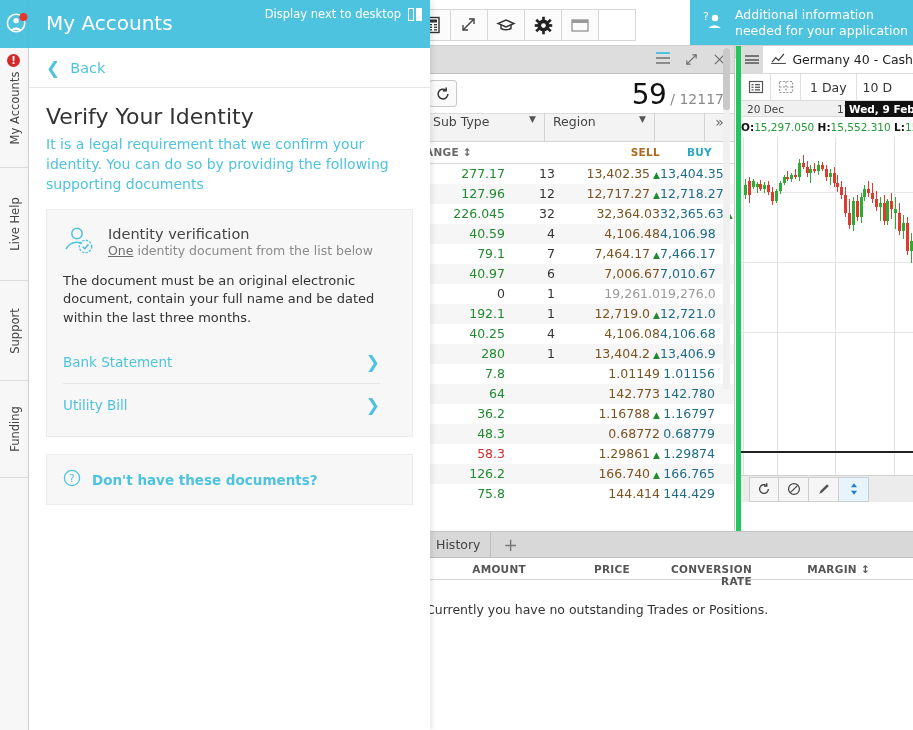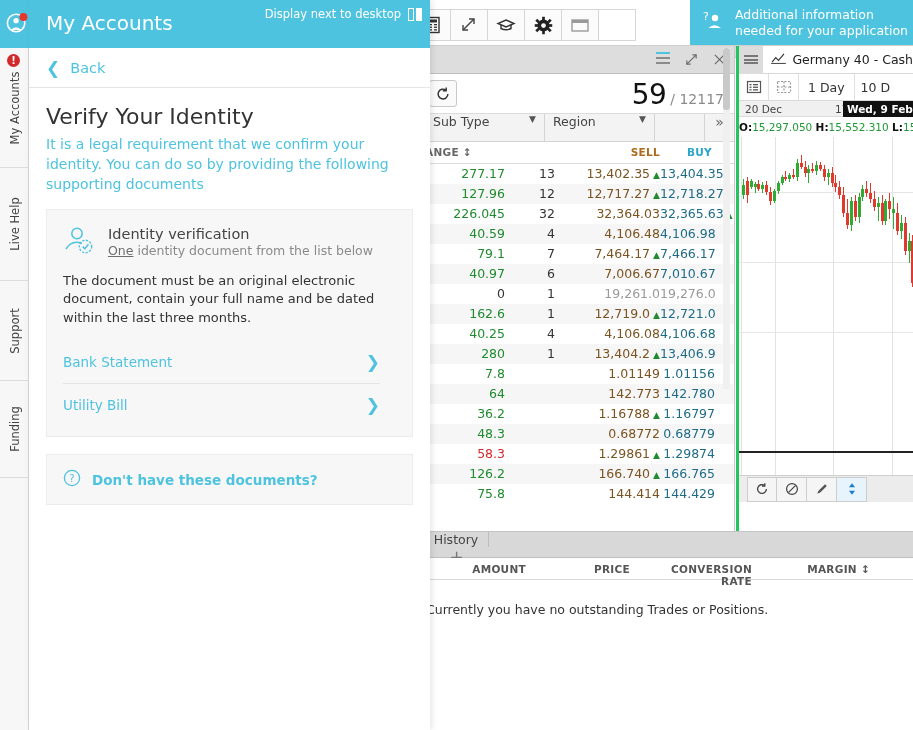--- a/index.html
+++ b/index.html
@@ -99,21 +99,21 @@
   
   .pp-band { position:absolute; left:0; top:0; width:425px; height:100%; background:#fff; }
   .pp-scrollbar {
     position:absolute; right:4px; top:2px; width:7px; height:341px; background:#f0f0f0;
   }
   .pp-scrollthumb { position:absolute; right:4px; top:2px; width:7px; height:62px; background:#c9c9c9; border-radius:3px;}
 
   
   .chart-panel {
     position:absolute; left:736px; top:46px; width:177px; height:485px; background:#ffffff;
-    border-left:3px solid #22c55e;
+    border-left:5px solid #22c55e;
   }
   .cp-head { height:28px; display:flex; align-items:center; border-bottom:1px solid #d9d9d9; background:#fff;}
   .cp-hamb { width:32px; height:28px; background:#dcdcdc; display:flex; align-items:center; justify-content:center;}
   .cp-hamb i { display:block; width:14px; height:2px; background:#777; margin:1.5px 0; }
   .cp-title { font-size:12.5px; color:#222; margin-left:8px; white-space:nowrap; display:flex; align-items:center; gap:6px;}
 
   .cp-tools { height:27px; display:flex; align-items:center; border-bottom:1px solid #d9d9d9; }
   .cp-tool { width:30px; height:27px; border-right:1px solid #e0e0e0; display:flex; align-items:center; justify-content:center; }
   .cp-interval { padding:0 9px; font-size:12.5px; color:#333; border-right:1px solid #e0e0e0; height:27px; display:flex; align-items:center;}
   .cp-interval2 { padding:0 6px; font-size:12.5px; color:#333; height:27px; display:flex; align-items:center; white-space:nowrap;}
@@ -141,21 +141,21 @@
   .cb-btn { width:30px; height:25px; border:1px solid #cdcdcd; border-left:none; background:#f5f5f5;
             display:flex; align-items:center; justify-content:center; }
   .cb-btn:first-child { border-left:1px solid #cdcdcd; margin-left:8px;}
   .cb-btn.active { background:#e8f4fb; }
 
   
   .bottom-panel {
     position:absolute; left:0; top:531px; width:913px; height:199px; background:#ffffff;
     border-top:1px solid #c4c4c4;
   }
-  .bp-tabs { height:26px; background:#d8d8d8; display:flex; align-items:center; border-bottom:1px solid #bfbfbf;flex-direction:column;}
+  .bp-tabs { height:26px; background:#d8d8d8; display:flex; align-items:center; border-bottom:1px solid #bfbfbf;}
   .bp-tab { font-size:12.5px; color:#444; padding:0 10px; height:26px; display:flex; align-items:center;
             border-right:1px solid #bdbdbd; }
   .bp-plus { font-size:17px; color:#777; padding:0 12px; height:26px; display:flex; align-items:center;}
   .bp-colhead { height:22px; background:#fff; border-bottom:1px solid #d8d8d8; position:relative;
                 font-size:10.5px; font-weight:bold; color:#555; letter-spacing:0.3px;}
   .bch { position:absolute; top:5px; text-align:right; }
   .bp-empty { padding:22px 0 0 426px; font-size:12.5px; color:#333; }
   .bp-vline { position:absolute; top:26px; bottom:0; width:1px; background:#dedede;}
 
   
@@ -374,21 +374,21 @@
           <span class="pr-sell">7,006.67</span>
           <span class="pr-buy">7,010.67</span>
         </div>
         <div class="prow">
           <span class="pr-change zero">0</span>
           <span class="pr-mid">1</span>
           <span class="pr-sell grey">19,261.0</span>
           <span class="pr-buy grey">19,276.0</span>
         </div>
         <div class="prow">
-          <span class="pr-change ">162.6</span>
+          <span class="pr-change ">192.1</span>
           <span class="pr-mid">1</span>
           <span class="pr-sell">12,719.0<span class="arrow-up">▲</span></span>
           <span class="pr-buy">12,721.0</span>
         </div>
         <div class="prow">
           <span class="pr-change ">40.25</span>
           <span class="pr-mid">4</span>
           <span class="pr-sell">4,106.08</span>
           <span class="pr-buy">4,106.68</span>
         </div>

